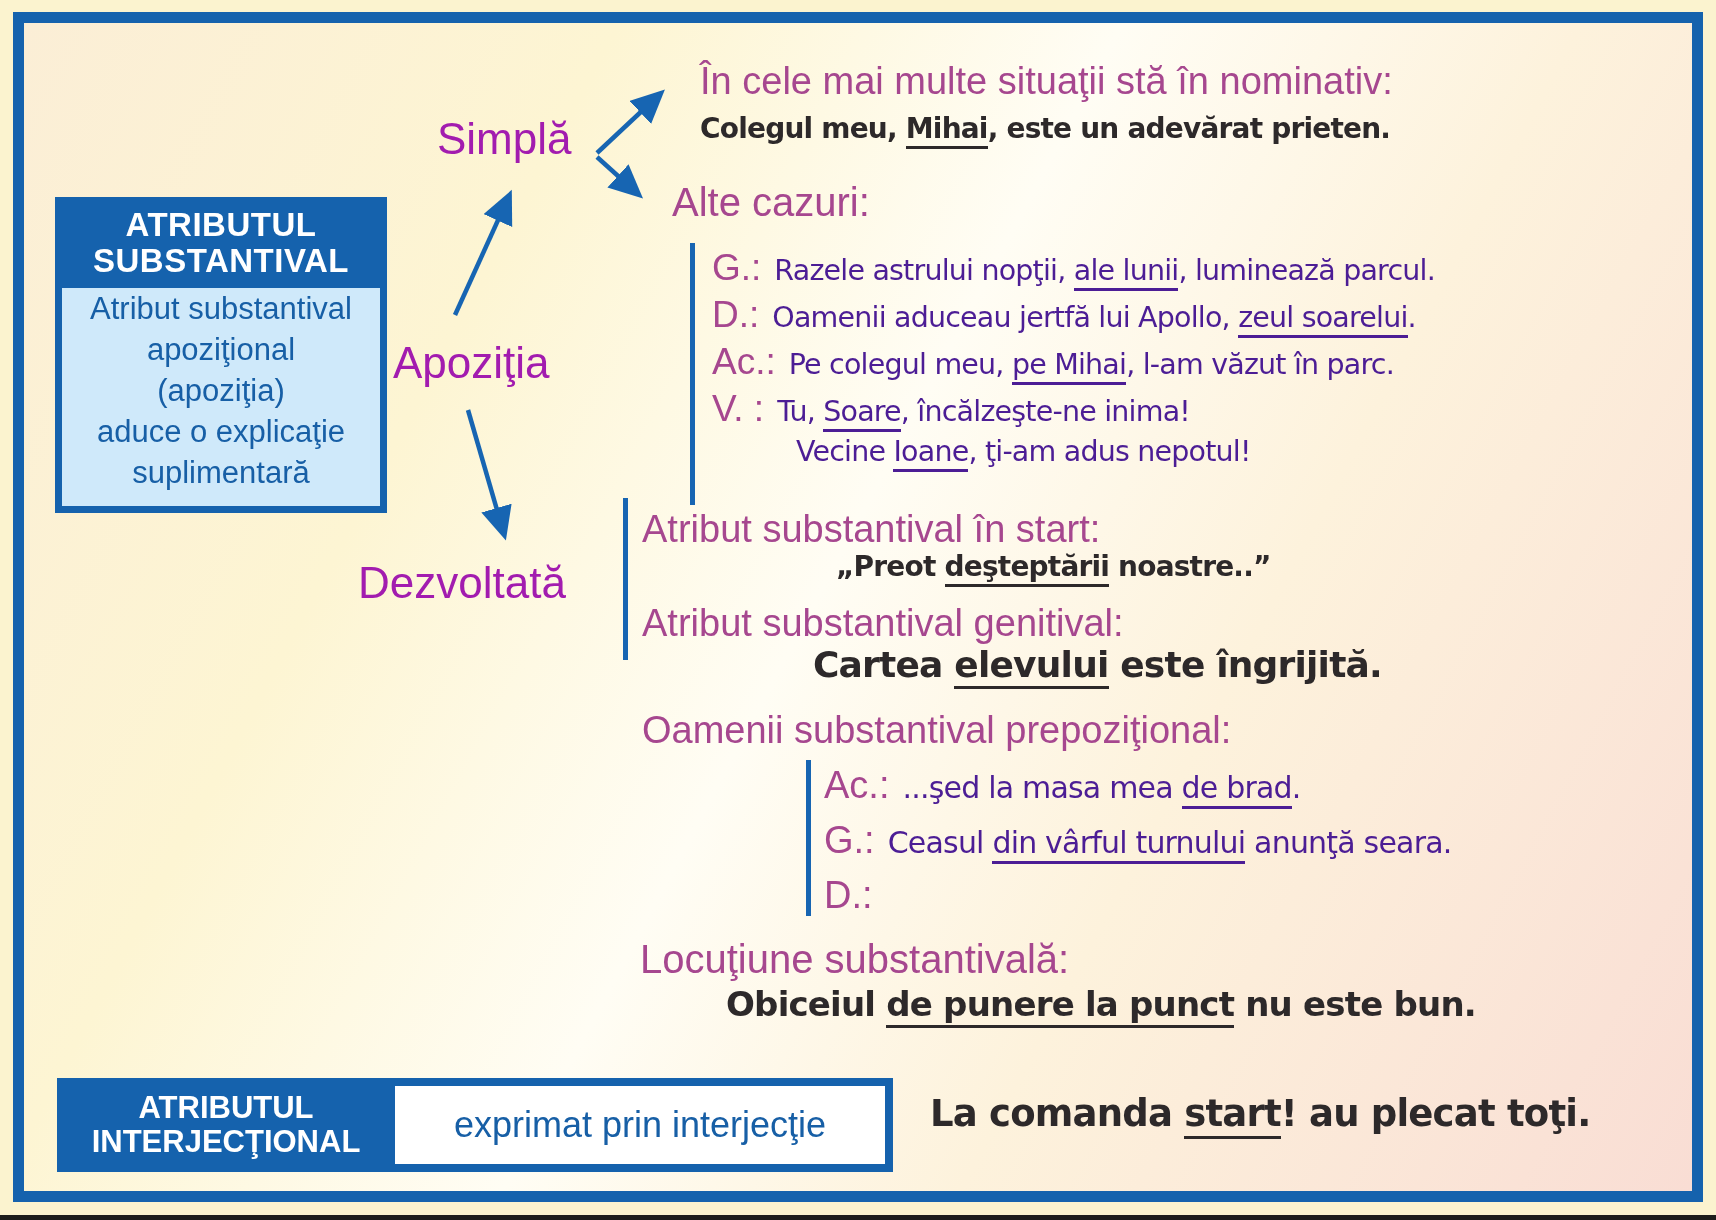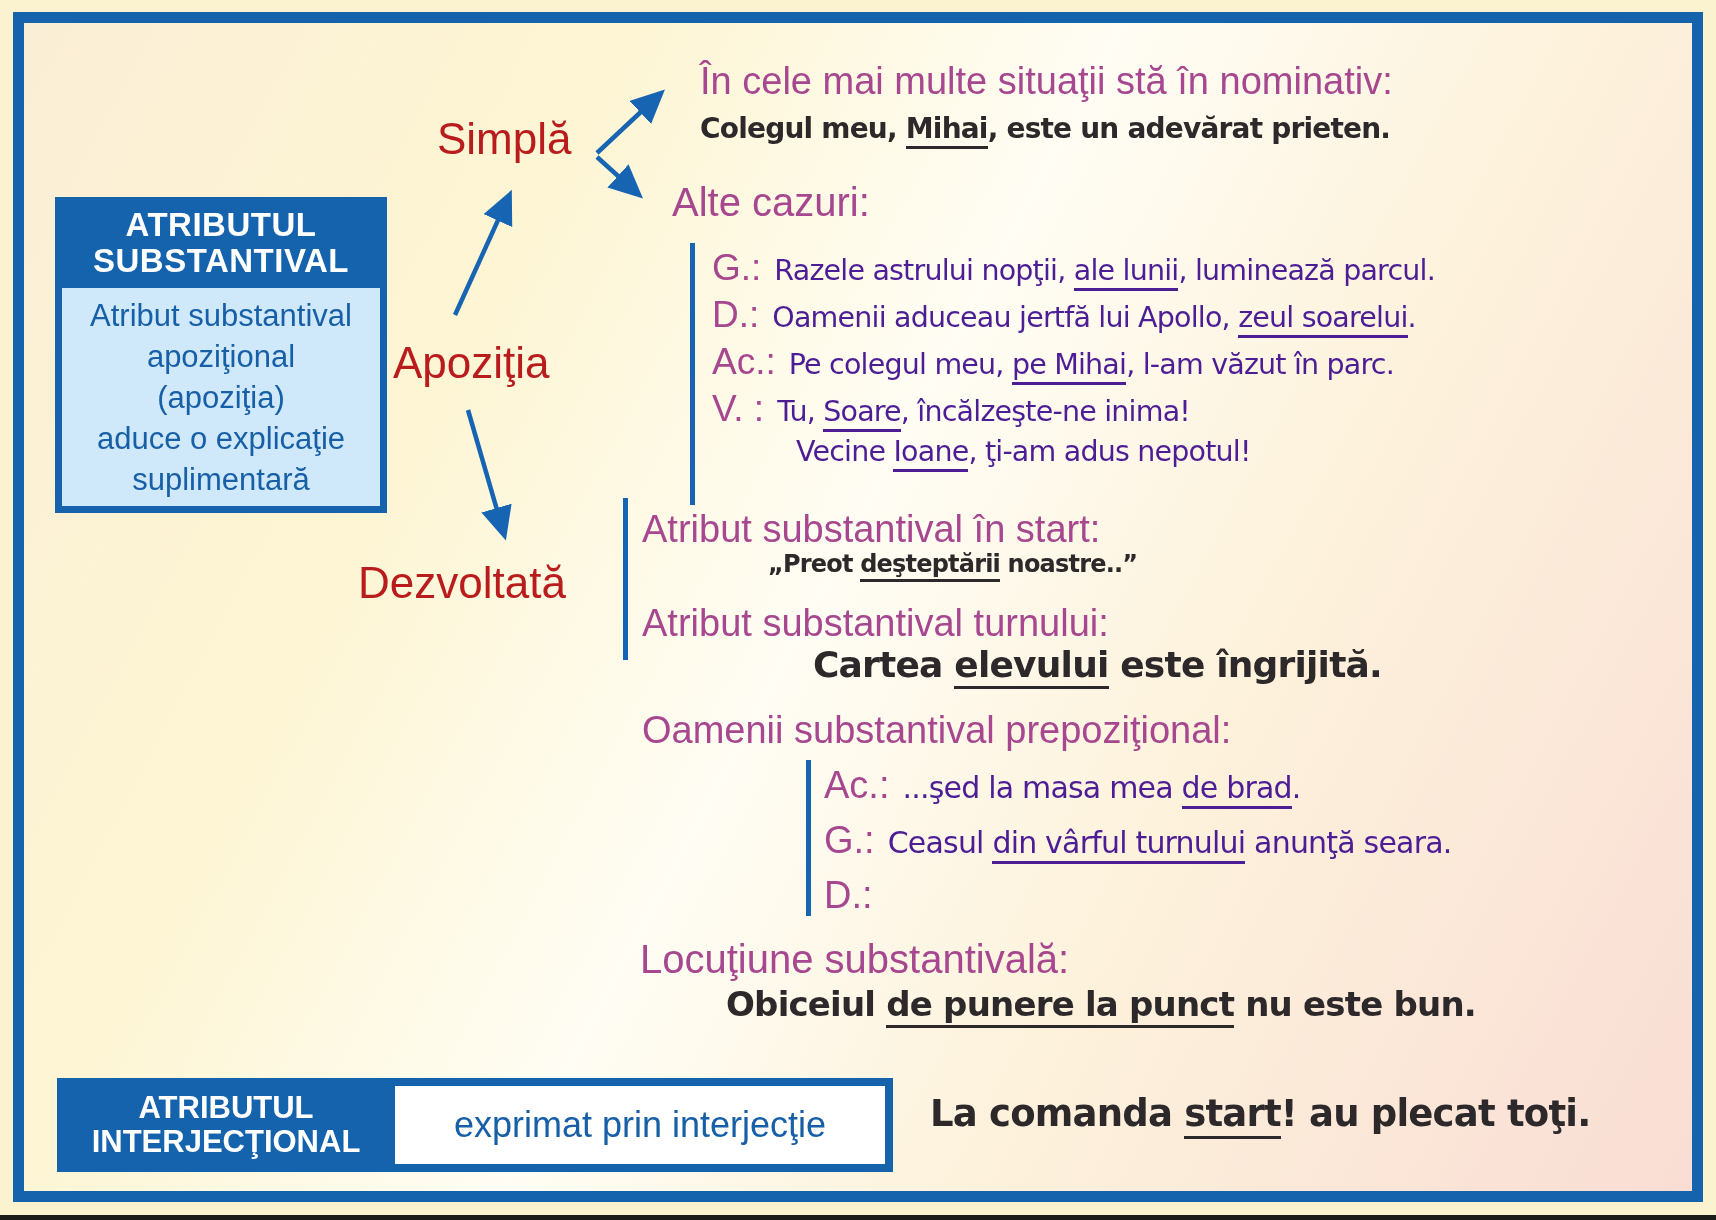--- a/index.html
+++ b/index.html
@@ -10,43 +10,43 @@
          border:11px solid #1562ad;
          background:linear-gradient(118deg,#fbeed6 0%,#fdf5d3 26%,#fffdf4 48%,#fdf2dc 68%,#f9ddd4 100%);}
   .layer{position:absolute;left:0;top:0;width:1716px;height:1220px;pointer-events:none;}
 
   
   .panel{position:absolute;left:55px;top:197px;width:332px;height:316px;background:#1562ad;
          display:flex;flex-direction:column;box-sizing:border-box;}
   .panel-head{height:91px;display:flex;flex-direction:column;justify-content:center;align-items:center;
               color:#ffffff;font-weight:bold;font-size:33px;line-height:36px;letter-spacing:.5px;}
   .panel-body{flex:1;margin:0 7px 7px 7px;background:#cfe9fa;display:flex;flex-direction:column;
-              justify-content:center;align-items:center;color:#175fa6;font-size:31px;line-height:41px;}
+              align-items:center;color:#175fa6;font-size:31px;line-height:41px;}
 
   
-  .branch{position:absolute;color:#b91c1c;font-size:44px;}
+  .branch{position:absolute;color:#a21caf;font-size:44px;}
   .b-simpla{left:437px;top:114px;}
   .b-apozitia{left:393px;top:338px;}
   .b-dezvoltata{left:358px;top:558px;}
 
   
   .ph{position:absolute;color:#a6478f;font-size:38px;white-space:nowrap;}
   .h-nominativ{left:700px;top:60px;}
   .h-alte{left:672px;top:180px;font-size:40px;}
   .h-dativ{left:642px;top:508px;}
   .h-genitival{left:642px;top:602px;}
   .h-prep{left:642px;top:709px;}
   .h-locutiune{left:640px;top:937px;font-size:40px;}
 
   
   .ex{position:absolute;color:#2d292a;font-family:"DejaVu Sans", sans-serif;font-weight:bold;
       letter-spacing:-0.8px;white-space:nowrap;}
   .u{border-bottom:3px solid currentColor;padding-bottom:1px;}
   .x-colegul{left:700px;top:112px;font-size:28px;}
-  .x-preot{left:768px;top:550px;font-size:24px;}
+  .x-preot{left:836px;top:550px;font-size:28px;}
   .x-cartea{left:813px;top:644px;font-size:36px;}
   .x-obiceiul{left:726px;top:984px;font-size:34px;}
   .x-comanda{left:930px;top:1092px;font-size:37px;}
 
   
   .rows{position:absolute;display:flex;flex-direction:column;}
   .rows-alte{left:712px;top:247px;}
   .rows-alte .row{height:47px;}
   .rows-prep{left:824px;top:764px;}
   .rows-prep .row{height:55px;}
@@ -131,21 +131,21 @@
       <span class="ct"><span>Tu, </span><span class="u">Soare</span><span>, încălzeşte-ne inima!</span></span>
     </div>
     <div class="row indent">
       <span class="ct"><span>Vecine </span><span class="u">Ioane</span><span>, ţi-am adus nepotul!</span></span>
     </div>
   </div>
 
   <div class="vline vl2"></div>
   <div class="ph h-dativ">Atribut substantival în start:</div>
   <div class="ex x-preot"><span>„Preot </span><span class="u">deşteptării</span><span> noastre..”</span></div>
-  <div class="ph h-genitival">Atribut substantival turnului:</div>
+  <div class="ph h-genitival">Atribut substantival genitival:</div>
   <div class="ex x-cartea"><span>Cartea </span><span class="u">elevului</span><span> este îngrijită.</span></div>
 
   <div class="ph h-prep">Oamenii substantival prepoziţional:</div>
   <div class="vline vl3"></div>
   <div class="rows rows-prep">
     <div class="row">
       <span class="cl">Ac.:</span>
       <span class="ct"><span>...şed la masa mea </span><span class="u">de brad</span><span>.</span></span>
     </div>
     <div class="row">

